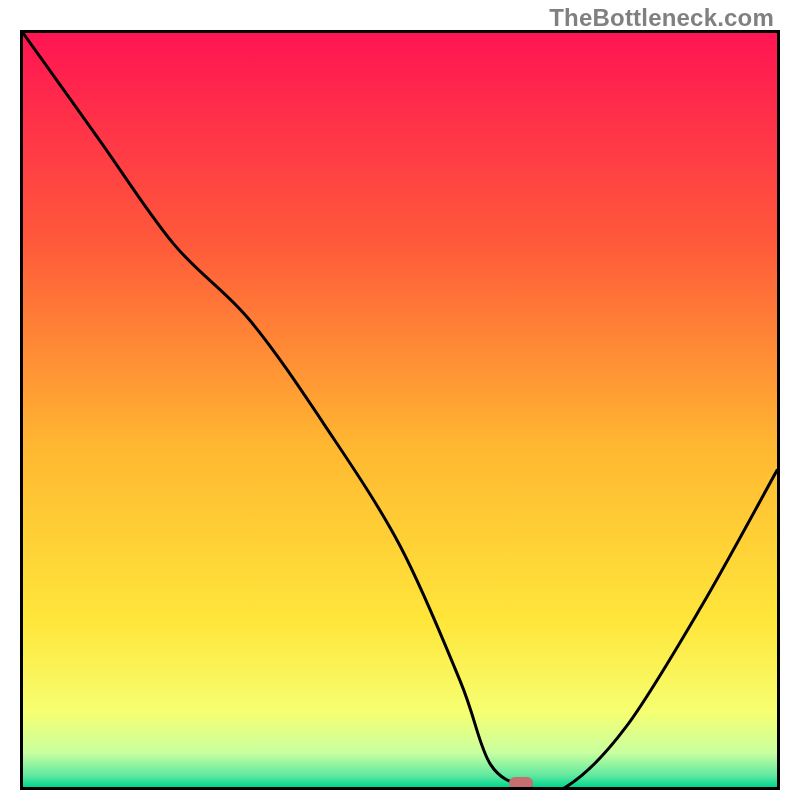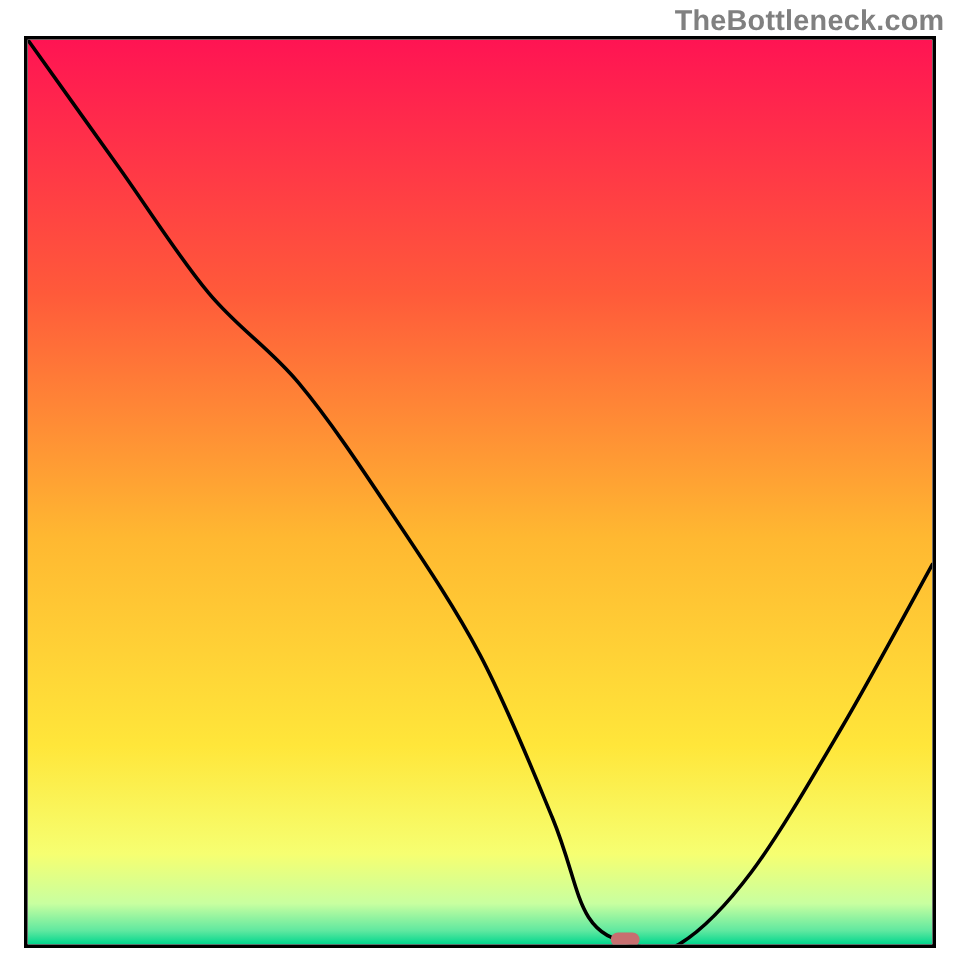--- a/index.html
+++ b/index.html
@@ -11,21 +11,21 @@
     font-family: Arial, Helvetica, sans-serif;
   }
   .container {
     position: relative;
     width: 800px;
     height: 800px;
   }
   .watermark {
     position: absolute;
     top: 4px;
-    right: 13px;
+    right: 26px;
     font-size: 24px;
     font-weight: bold;
     color: #808080;
     letter-spacing: 0.2px;
     z-index: 10;
   }
   .plot-frame {
     position: absolute;
     left: 20px;
     top: 30px;

